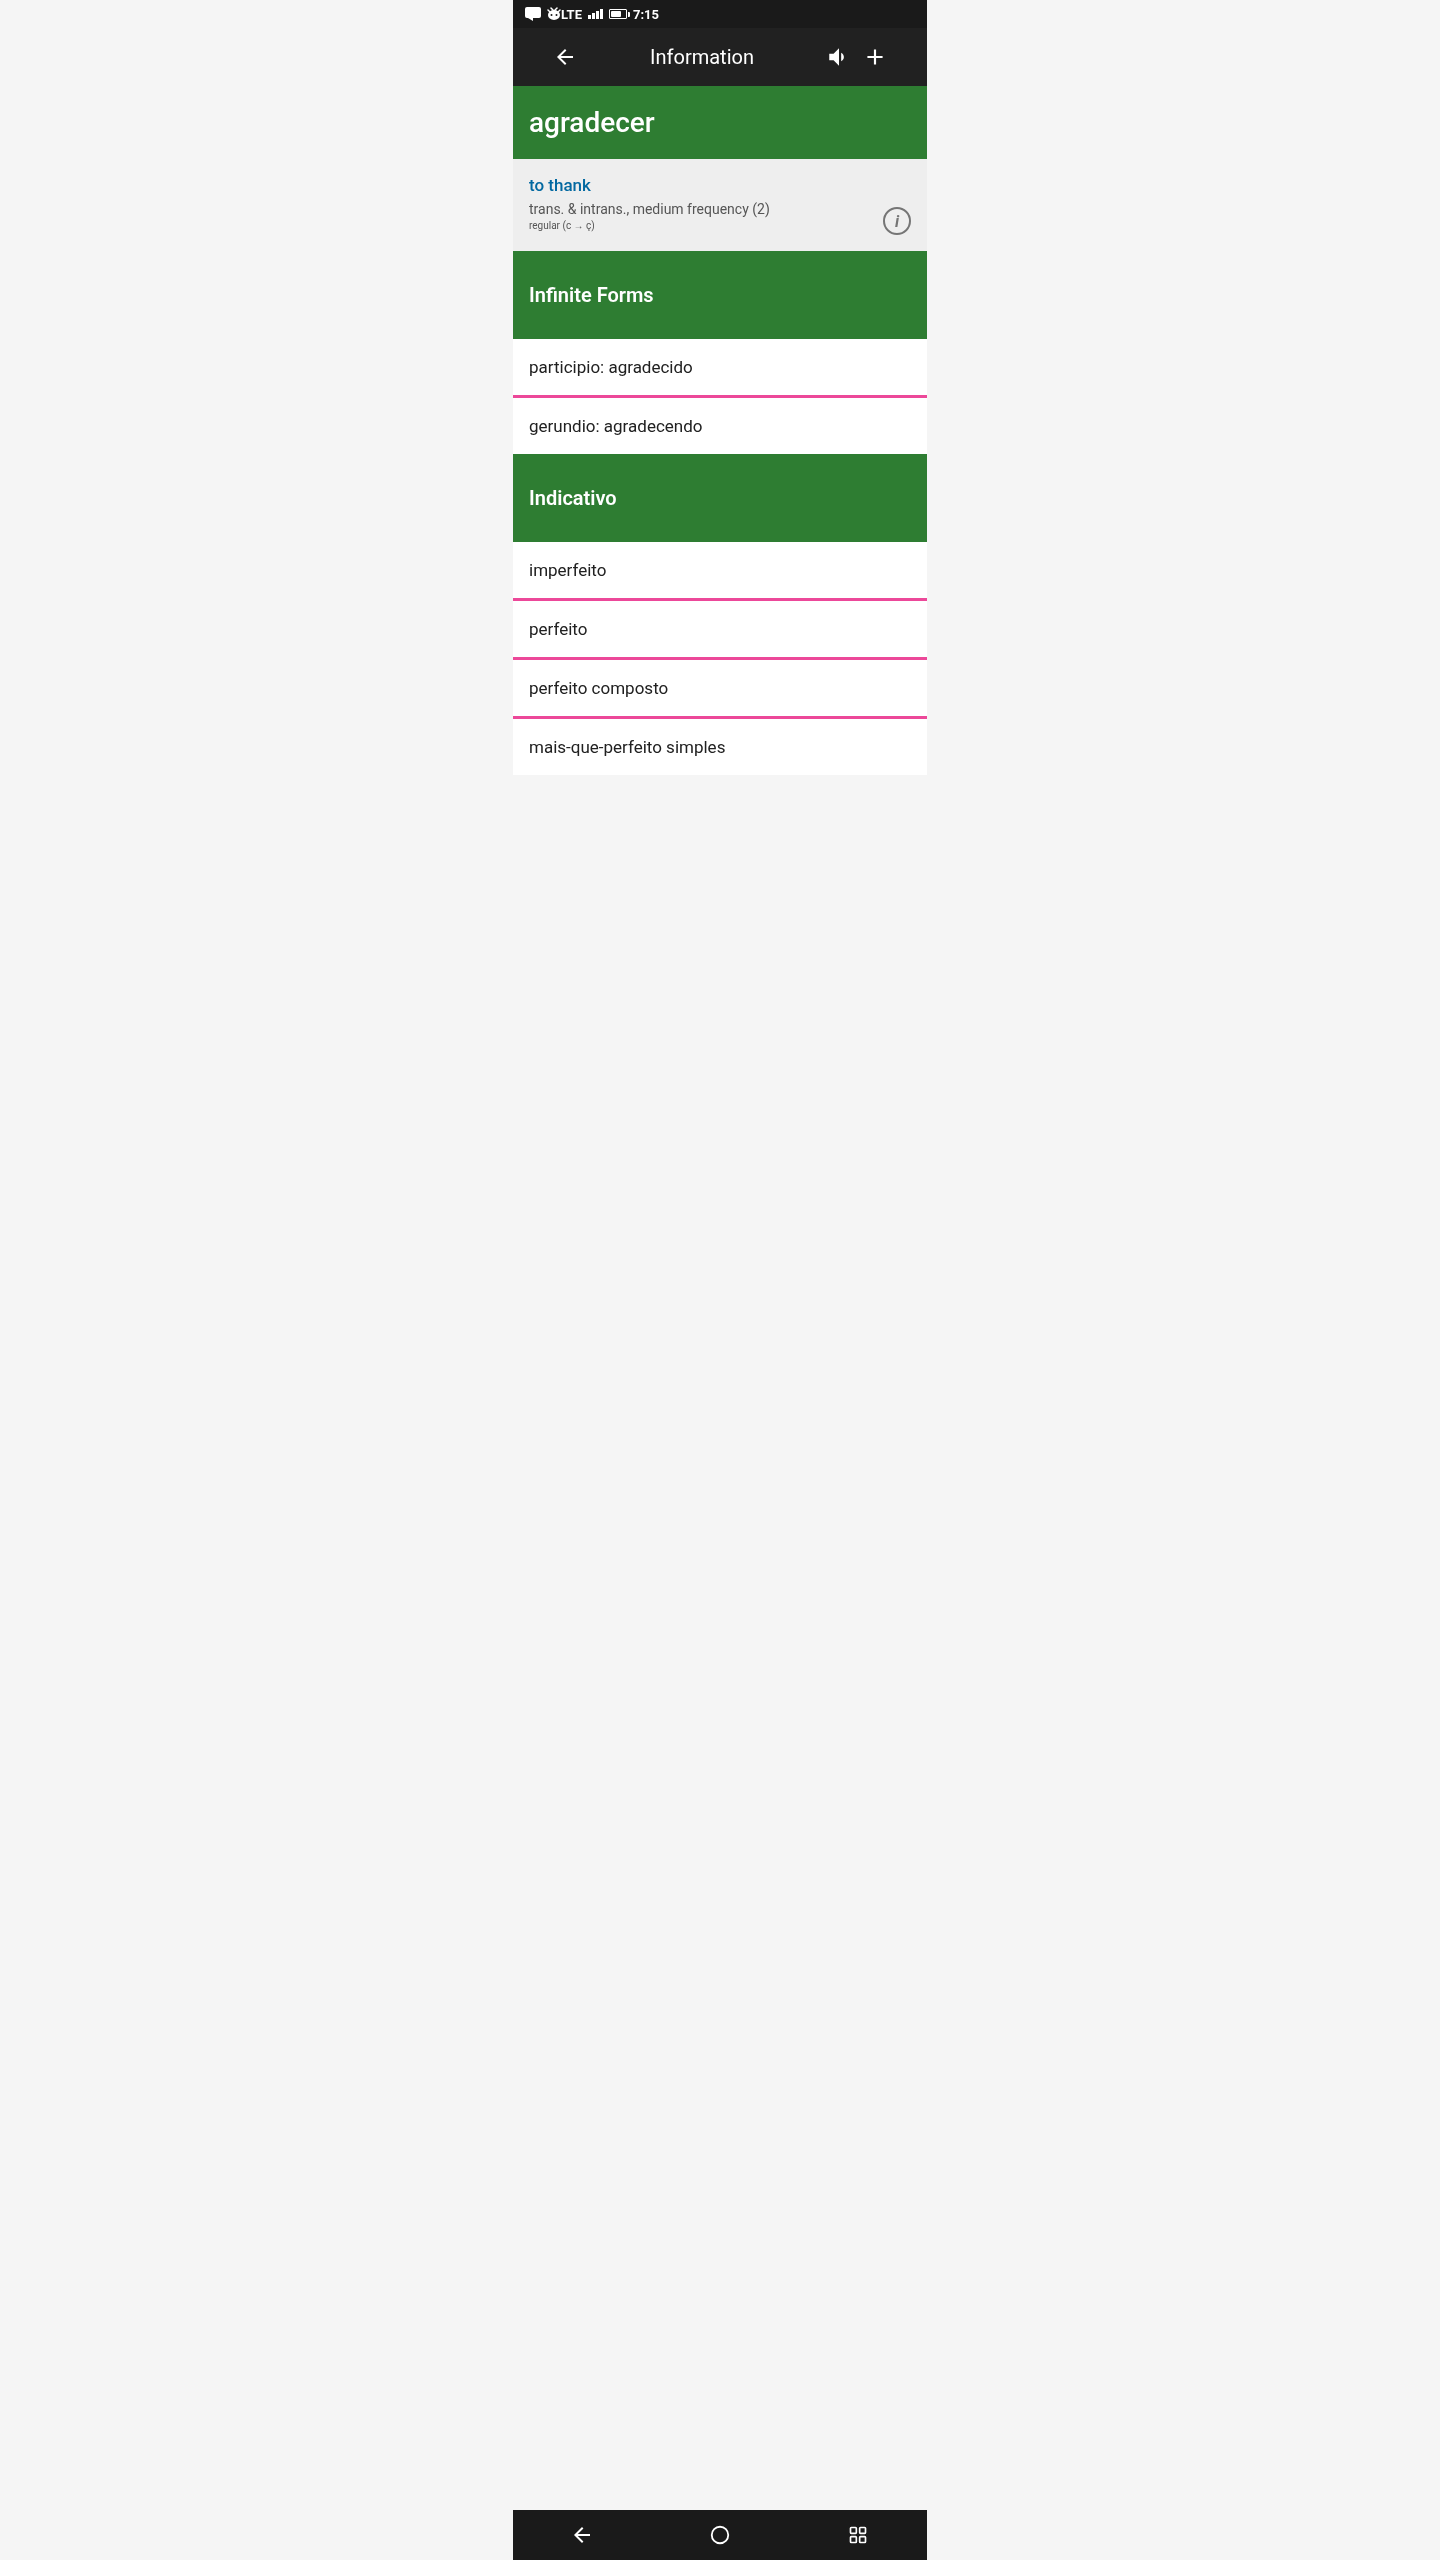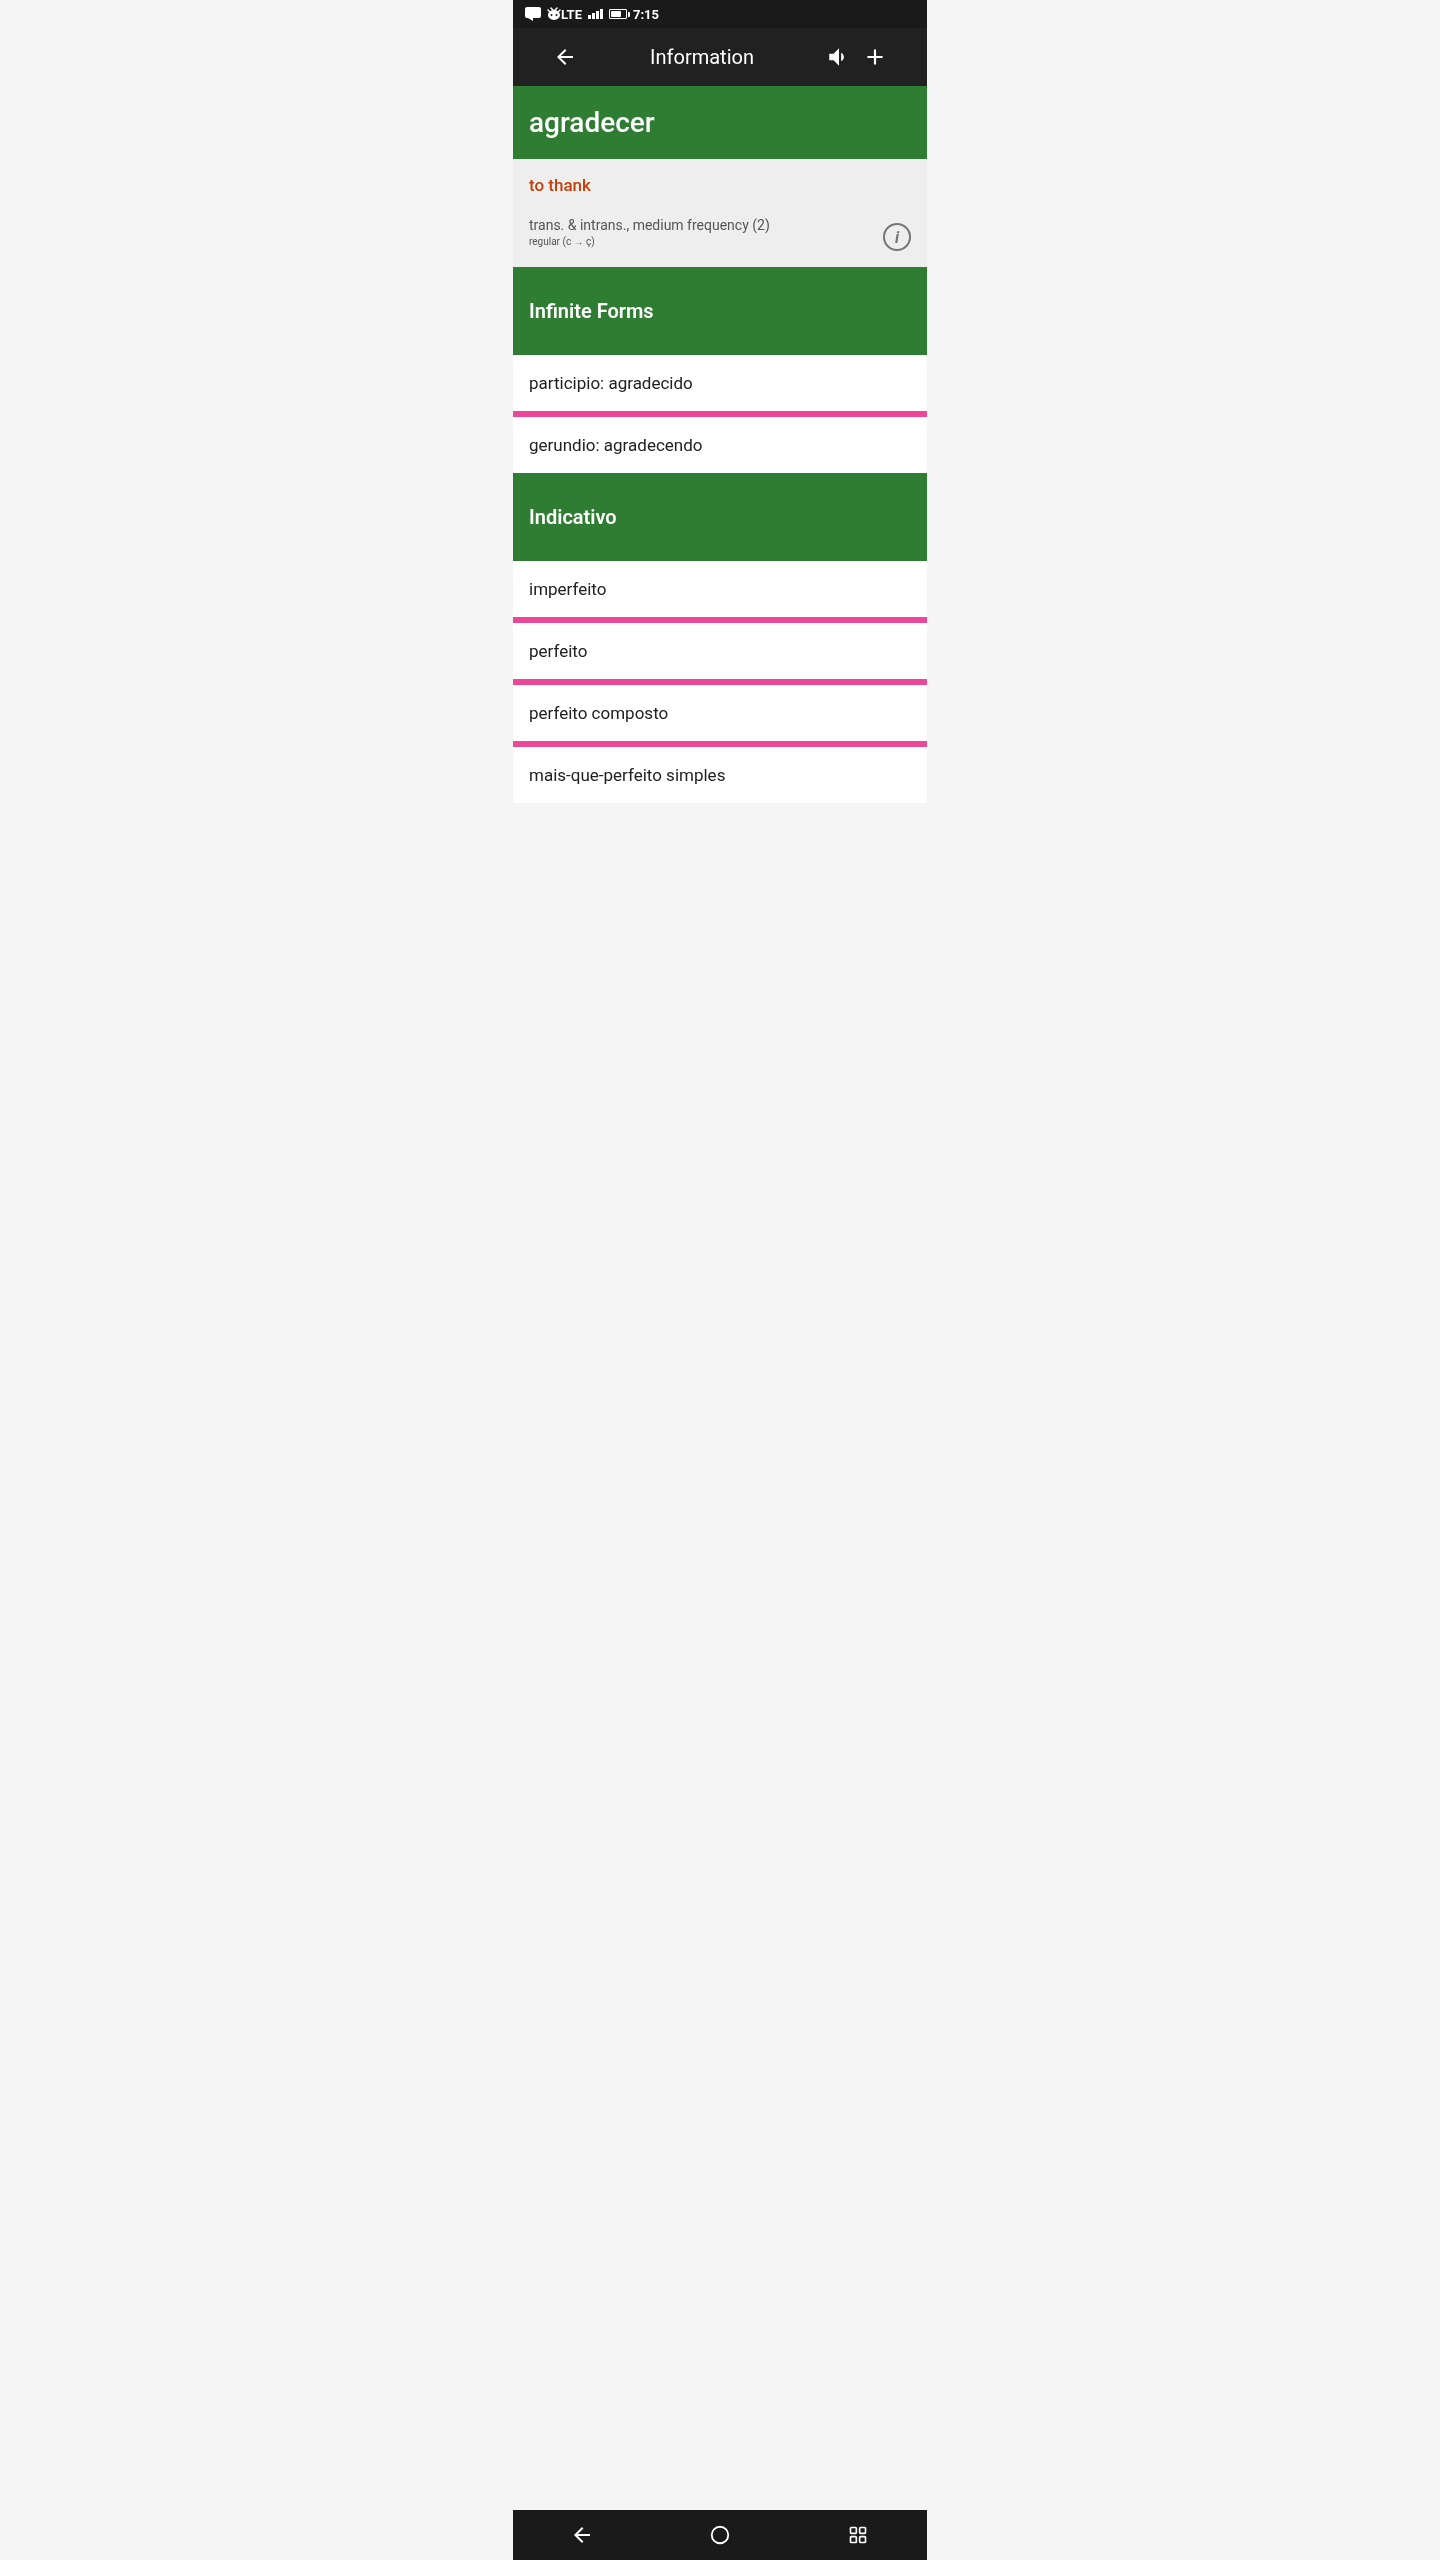--- a/index.html
+++ b/index.html
@@ -87,24 +87,24 @@
     }
 
     
     .definition-section {
       background-color: #eeeeee;
       padding: 16px 16px 20px 16px;
       position: relative;
     }
 
     .definition-to-thank {
-      color: #c2410c;
+      color: #0369a1;
       font-size: 17px;
       font-weight: 500;
-      margin-bottom: 22px;
+      margin-bottom: 6px;
     }
 
     .definition-meta {
       color: #555;
       font-size: 14px;
       margin-bottom: 3px;
     }
 
     .definition-regular {
       color: #555;
@@ -138,21 +138,21 @@
     .section-header-text {
       color: white;
       font-size: 20px;
       font-weight: 600;
     }
 
     
     .list-item {
       background-color: white;
       padding: 18px 16px;
-      border-bottom: 6px solid #ec4899;
+      border-bottom: 3px solid #ec4899;
       cursor: pointer;
     }
 
     .list-item:last-child {
       border-bottom: none;
     }
 
     .list-item-text {
       color: #212121;
       font-size: 17px;

